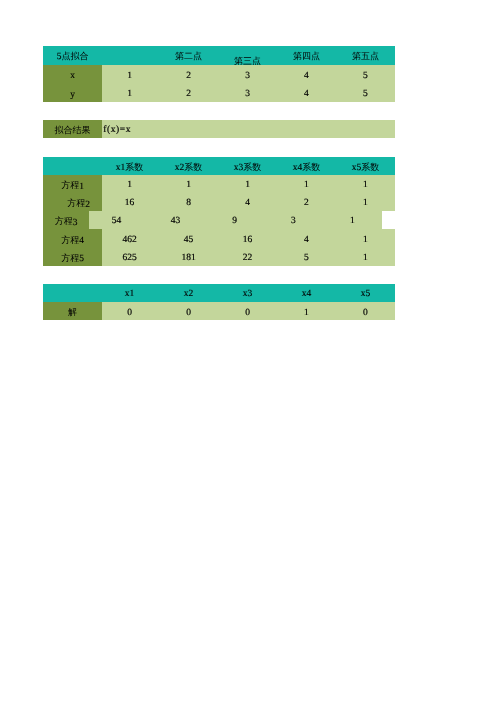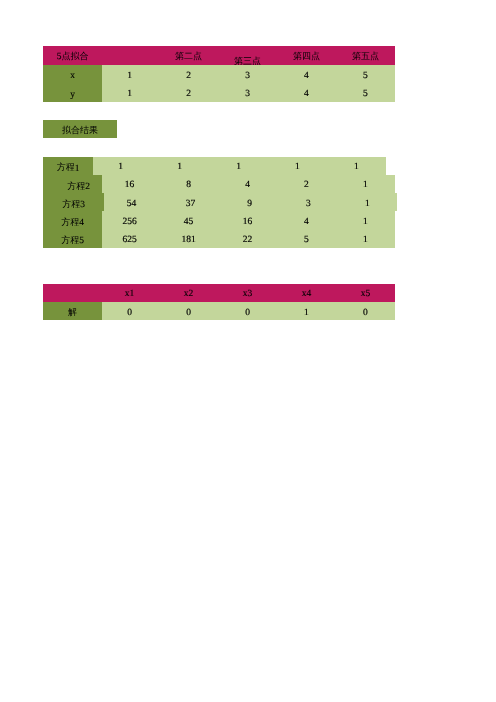--- a/index.html
+++ b/index.html
@@ -40,21 +40,21 @@
   .cell > span.t {
     position: absolute;
     left: 0;
     right: 0;
     display: block;
     text-align: center;
   }
   .cell.left > span.t { text-align: left; padding-left: 1.3px; }
   .cell.formula > span.t { letter-spacing: 0.55px; }
   i.cjk { font-style: normal; font-size: 9px; -webkit-text-stroke: 0; position: relative; top: -0.5px; }
-  .hdr { background: #be185d; }
+  .hdr { background: #14b8a6; }
   .hdr > span.t, .lbl > span.t { -webkit-text-stroke: 0.12px #000000; }
   .lbl { background: #77933C; }
   .val { background: #C3D69B; }
 </style>
 </head>
 <body>
 
 <div class="sheet">
   <div class="tbl" id="t1" style="left:43px;top:46px">
    <div class="row" style="height:18.8px">
@@ -113,28 +113,51 @@
     <div class="cell val" style="width:58.6px">
           <span class="t" style="top:5.8px;left:-0.8px;width:59px">4</span>
         </div>
     <div class="cell val" style="width:58.6px">
           <span class="t" style="top:5.8px;left:-0.4px;width:59px">5</span>
         </div>
    </div>
   </div>
   <div class="tbl" id="t2" style="left:43px;top:120px">
    <div class="row" style="height:18px">
-    <div class="cell lbl" style="width:74px">
+    <div class="cell lbl" style="width:59px">
           <span class="t" style="top:4.4px;left:0px;right:-0px"><i class="cjk">拟合结果</i></span>
         </div>
+    <div class="cell val left formula" style="width:293px">
+          <span class="t" style="top:5px;left:0px;right:-0px">f(x)=x</span>
+        </div>
    </div>
   </div>
   <div class="tbl" id="t3" style="left:43px;top:157px">
-   <div class="row" style="height:18.15px">
-    <div class="cell lbl" style="width:50px">
+   <div class="row" style="height:17.8px">
+    <div class="cell hdr" style="width:59px">
+          <span class="t" style="top:4.4px;left:0px;right:-0px"></span>
+        </div>
+    <div class="cell hdr" style="width:58.6px">
+          <span class="t" style="top:4.4px;left:-2px;width:59px">x1<i class="cjk">系数</i></span>
+        </div>
+    <div class="cell hdr" style="width:58.6px">
+          <span class="t" style="top:4.4px;left:-1.6px;width:59px">x2<i class="cjk">系数</i></span>
+        </div>
+    <div class="cell hdr" style="width:58.6px">
+          <span class="t" style="top:4.4px;left:-1.2px;width:59px">x3<i class="cjk">系数</i></span>
+        </div>
+    <div class="cell hdr" style="width:58.6px">
+          <span class="t" style="top:4.4px;left:-0.8px;width:59px">x4<i class="cjk">系数</i></span>
+        </div>
+    <div class="cell hdr" style="width:58.6px">
+          <span class="t" style="top:4.4px;left:-0.4px;width:59px">x5<i class="cjk">系数</i></span>
+        </div>
+   </div>
+   <div class="row" style="height:18.15px">
+    <div class="cell lbl" style="width:59px">
           <span class="t" style="top:4.9px;left:0px;right:-0px"><i class="cjk">方程</i>1</span>
         </div>
     <div class="cell val" style="width:58.6px">
           <span class="t" style="top:5.3px;left:-2px;width:59px">1</span>
         </div>
     <div class="cell val" style="width:58.6px">
           <span class="t" style="top:5.3px;left:-1.6px;width:59px">1</span>
         </div>
     <div class="cell val" style="width:58.6px">
           <span class="t" style="top:5.3px;left:-1.2px;width:59px">1</span>
@@ -160,45 +183,45 @@
           <span class="t" style="top:5.3px;left:-1.2px;width:59px">4</span>
         </div>
     <div class="cell val" style="width:58.6px">
           <span class="t" style="top:5.3px;left:-0.8px;width:59px">2</span>
         </div>
     <div class="cell val" style="width:58.6px">
           <span class="t" style="top:5.3px;left:-0.4px;width:59px">1</span>
         </div>
    </div>
    <div class="row" style="height:18.15px">
-    <div class="cell lbl" style="width:61px">
+    <div class="cell lbl" style="width:46px">
           <span class="t" style="top:4.9px;left:0px;right:-0px"><i class="cjk">方程</i>3</span>
         </div>
     <div class="cell val" style="width:58.6px">
           <span class="t" style="top:5.3px;left:-2px;width:59px">54</span>
         </div>
     <div class="cell val" style="width:58.6px">
-          <span class="t" style="top:5.3px;left:-1.6px;width:59px">37</span>
+          <span class="t" style="top:5.3px;left:-1.6px;width:59px">43</span>
         </div>
     <div class="cell val" style="width:58.6px">
           <span class="t" style="top:5.3px;left:-1.2px;width:59px">9</span>
         </div>
     <div class="cell val" style="width:58.6px">
           <span class="t" style="top:5.3px;left:-0.8px;width:59px">3</span>
         </div>
     <div class="cell val" style="width:58.6px">
           <span class="t" style="top:5.3px;left:-0.4px;width:59px">1</span>
         </div>
    </div>
    <div class="row" style="height:18.15px">
     <div class="cell lbl" style="width:59px">
           <span class="t" style="top:4.9px;left:0px;right:-0px"><i class="cjk">方程</i>4</span>
         </div>
     <div class="cell val" style="width:58.6px">
-          <span class="t" style="top:5.3px;left:-2px;width:59px">256</span>
+          <span class="t" style="top:5.3px;left:-2px;width:59px">462</span>
         </div>
     <div class="cell val" style="width:58.6px">
           <span class="t" style="top:5.3px;left:-1.6px;width:59px">45</span>
         </div>
     <div class="cell val" style="width:58.6px">
           <span class="t" style="top:5.3px;left:-1.2px;width:59px">16</span>
         </div>
     <div class="cell val" style="width:58.6px">
           <span class="t" style="top:5.3px;left:-0.8px;width:59px">4</span>
         </div>

